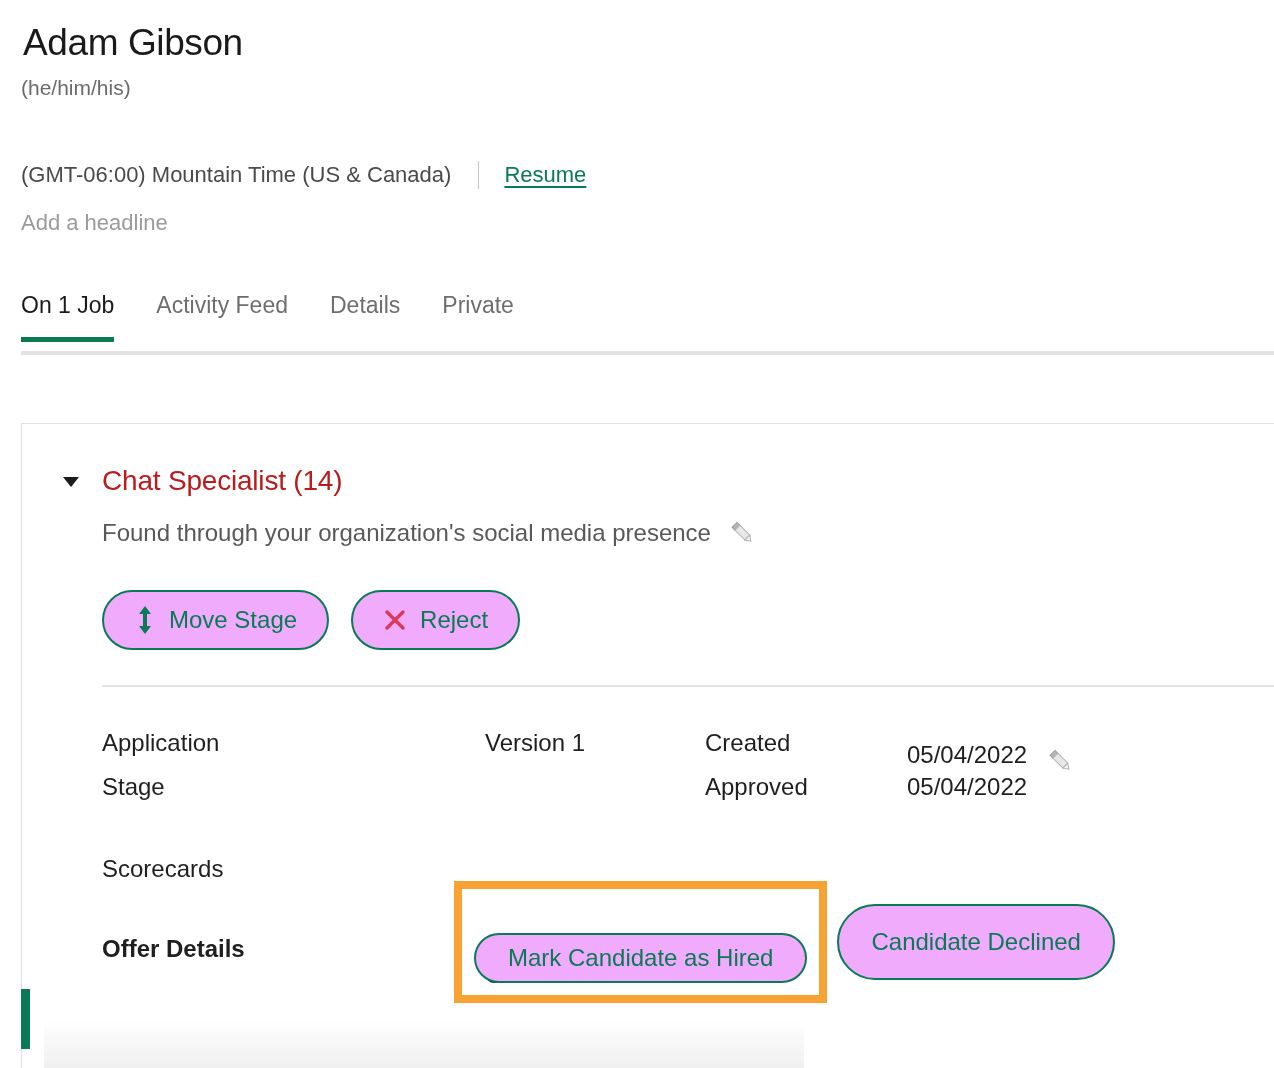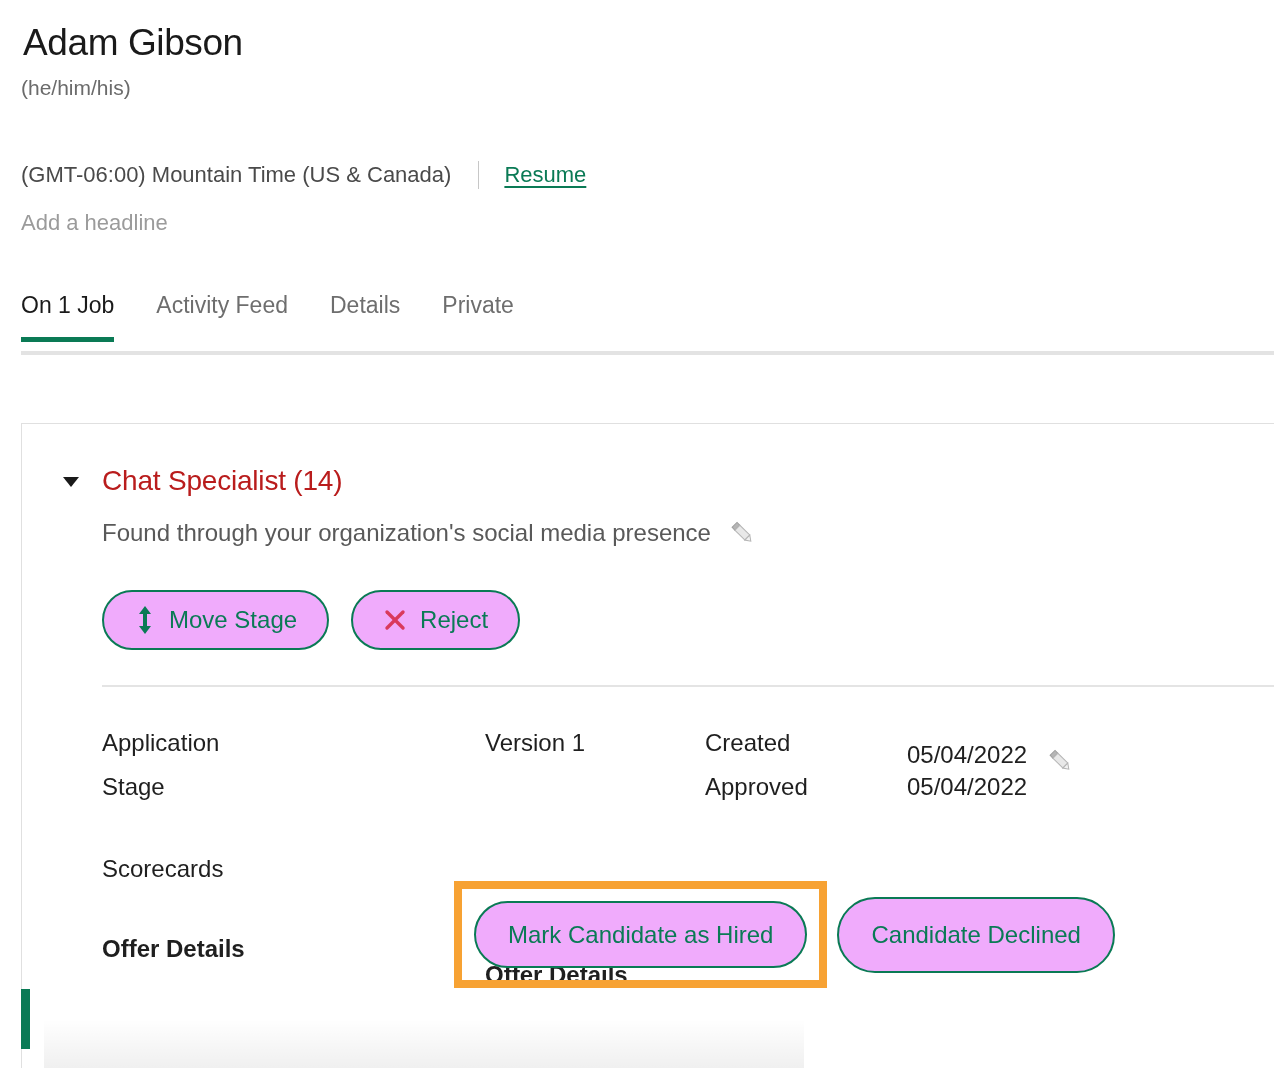--- a/index.html
+++ b/index.html
@@ -249,24 +249,25 @@
     top: 457px;
     display: flex;
     align-items: center;
   }
   .highlight-box {
     border: 8px solid #F7A233;
     padding: 12px;
     background: transparent;
   }
   .pill-hire {
-    height: 67px;
+    height: 50px;
     font-size: 24px;
     border-width: 2px;
     padding: 0 32px;
+    margin-top: 32px;
   }
   .pill-declined {
     height: 76px;
     font-size: 24px;
     border-width: 2px;
     padding: 0 32px;
     margin-left: 10px;
     justify-content: center;
   }
 

